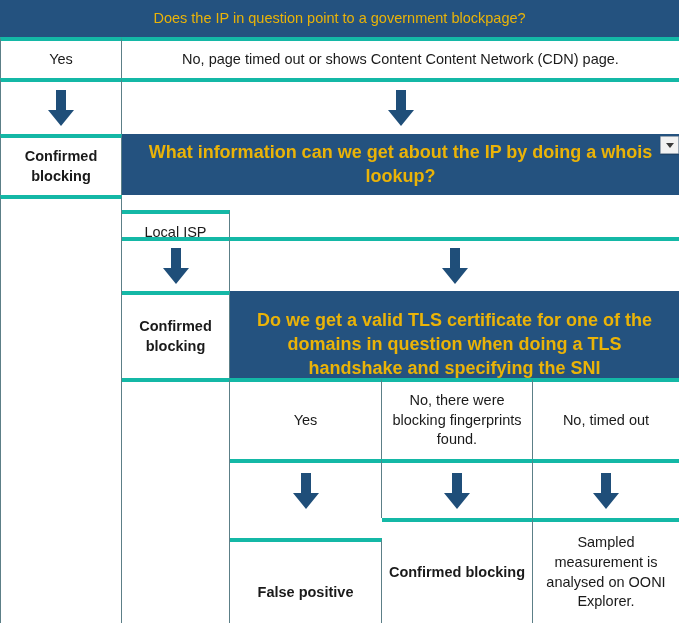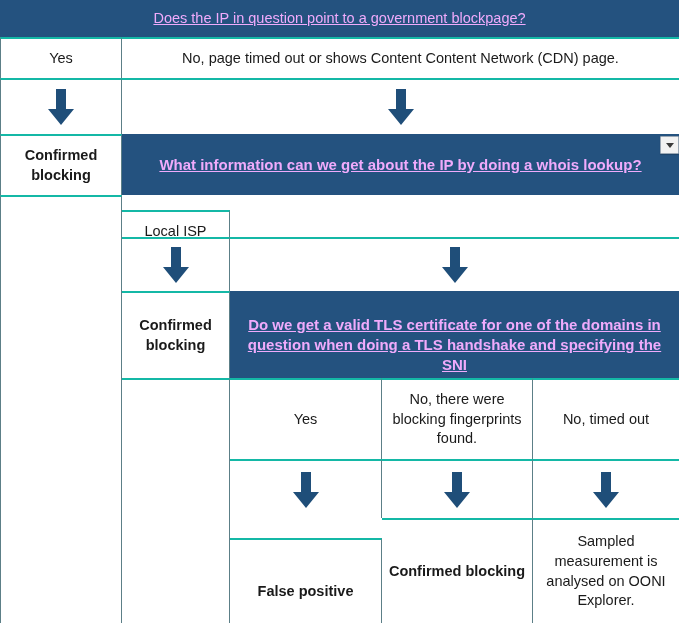--- a/index.html
+++ b/index.html
@@ -23,38 +23,37 @@
     box-sizing: border-box;
     display: flex;
     align-items: center;
     justify-content: center;
     text-align: center;
     color: #1a1a1a;
     font-size: 14.5px;
     line-height: 1.35;
     padding: 2px 6px;
     background: #ffffff;
-    border-top: 2px solid #14b8a6;
+    border-top: 4px solid #14b8a6;
     border-right: 1px solid #5c7f87;
   }
   .cell.noborder-r { border-right: none; }
   .cell.leftline { border-left: 1px solid #5c7f87; }
 
   .question {
     background: #24527f;
-    color: #f0abfc;
+    color: #eab308;
     font-size: 14.5px;
     border-top: none;
     border-right: none;
     padding: 3px 16px;
-    text-decoration: underline;
   }
   .question.wrapq {
     font-weight: 700;
-    font-size: 15px;
+    font-size: 18px;
     line-height: 1.32;
     padding: 4px 12px;
   }
   .bold { font-weight: 700; }
 
   .arrow-cell {
     background: #ffffff;
   }
   .arrow {
     display: block;

